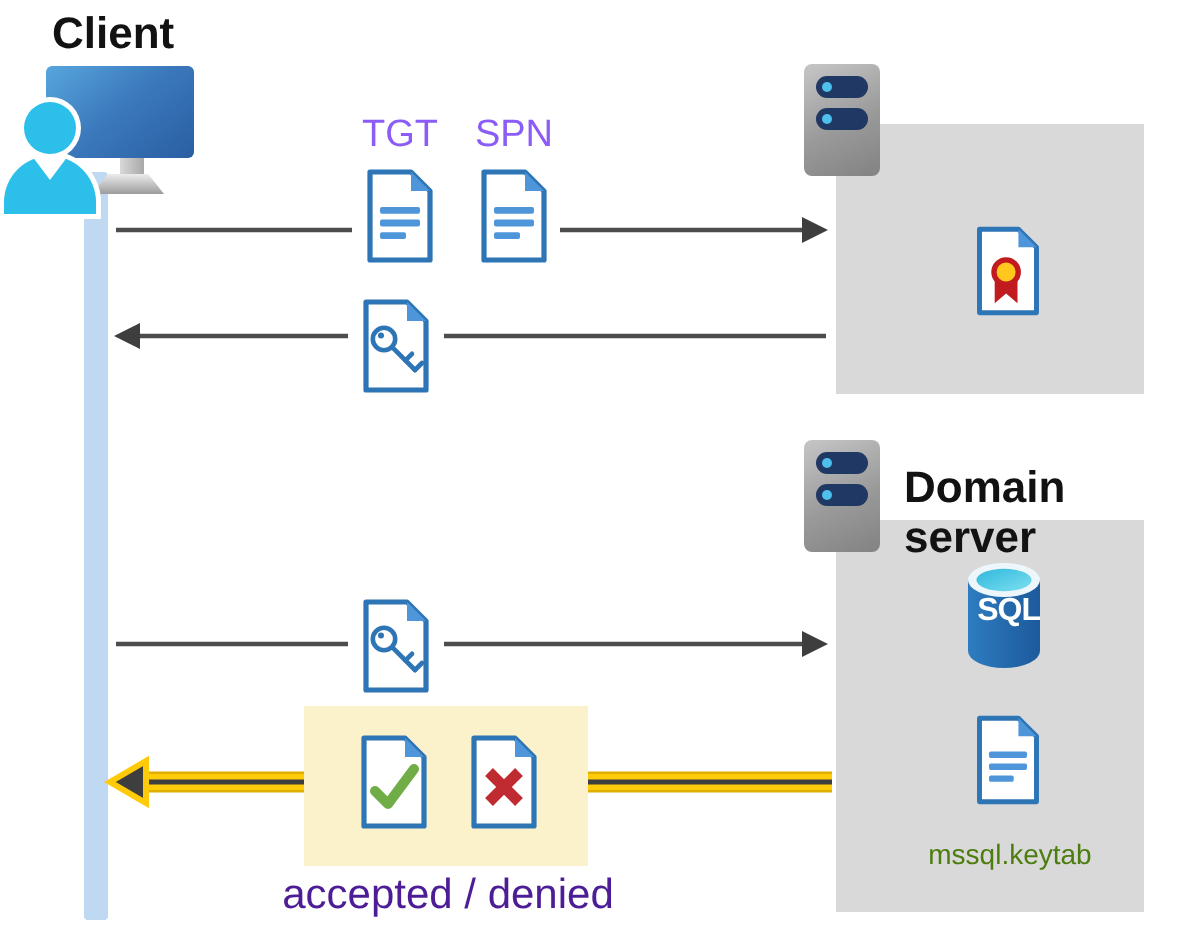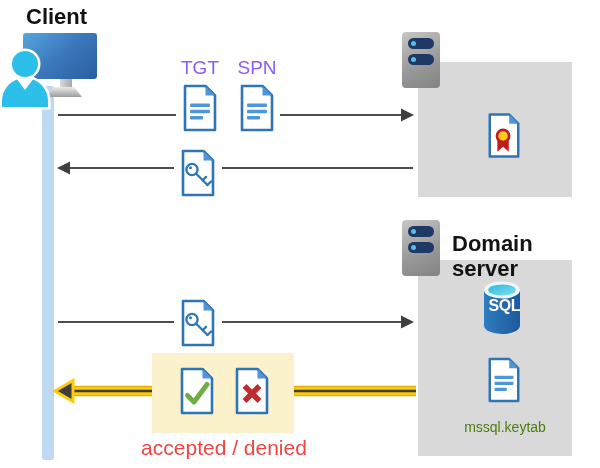--- a/index.html
+++ b/index.html
@@ -180,15 +180,15 @@
 
   <svg class="abs" style="left:232px;top:367px;" width="40" height="48" viewBox="0 0 40 48">
     <path d="M5 2 H25.5 L35 11.5 V46 H5 Z" fill="#fff" stroke="#2E75B6" stroke-width="2.6" stroke-linejoin="round"></path>
     <path d="M25.5 2 L35 11.5 H25.5 Z" fill="#4E95D9"></path>
     <g stroke="#C02B31" stroke-width="5.5" stroke-linecap="butt">
       <path d="M12.5 19 L27.5 34"></path>
       <path d="M27.5 19 L12.5 34"></path>
     </g>
   </svg>
 
-  <div class="abs center" style="left:118px;top:436px;width:212px;font-size:21px;color:#ef4444;">accepted / denied</div>
+  <div class="abs center" style="left:118px;top:436px;width:212px;font-size:21px;color:#4c1d95;">accepted / denied</div>
 
 </div>
 
 </body></html>

